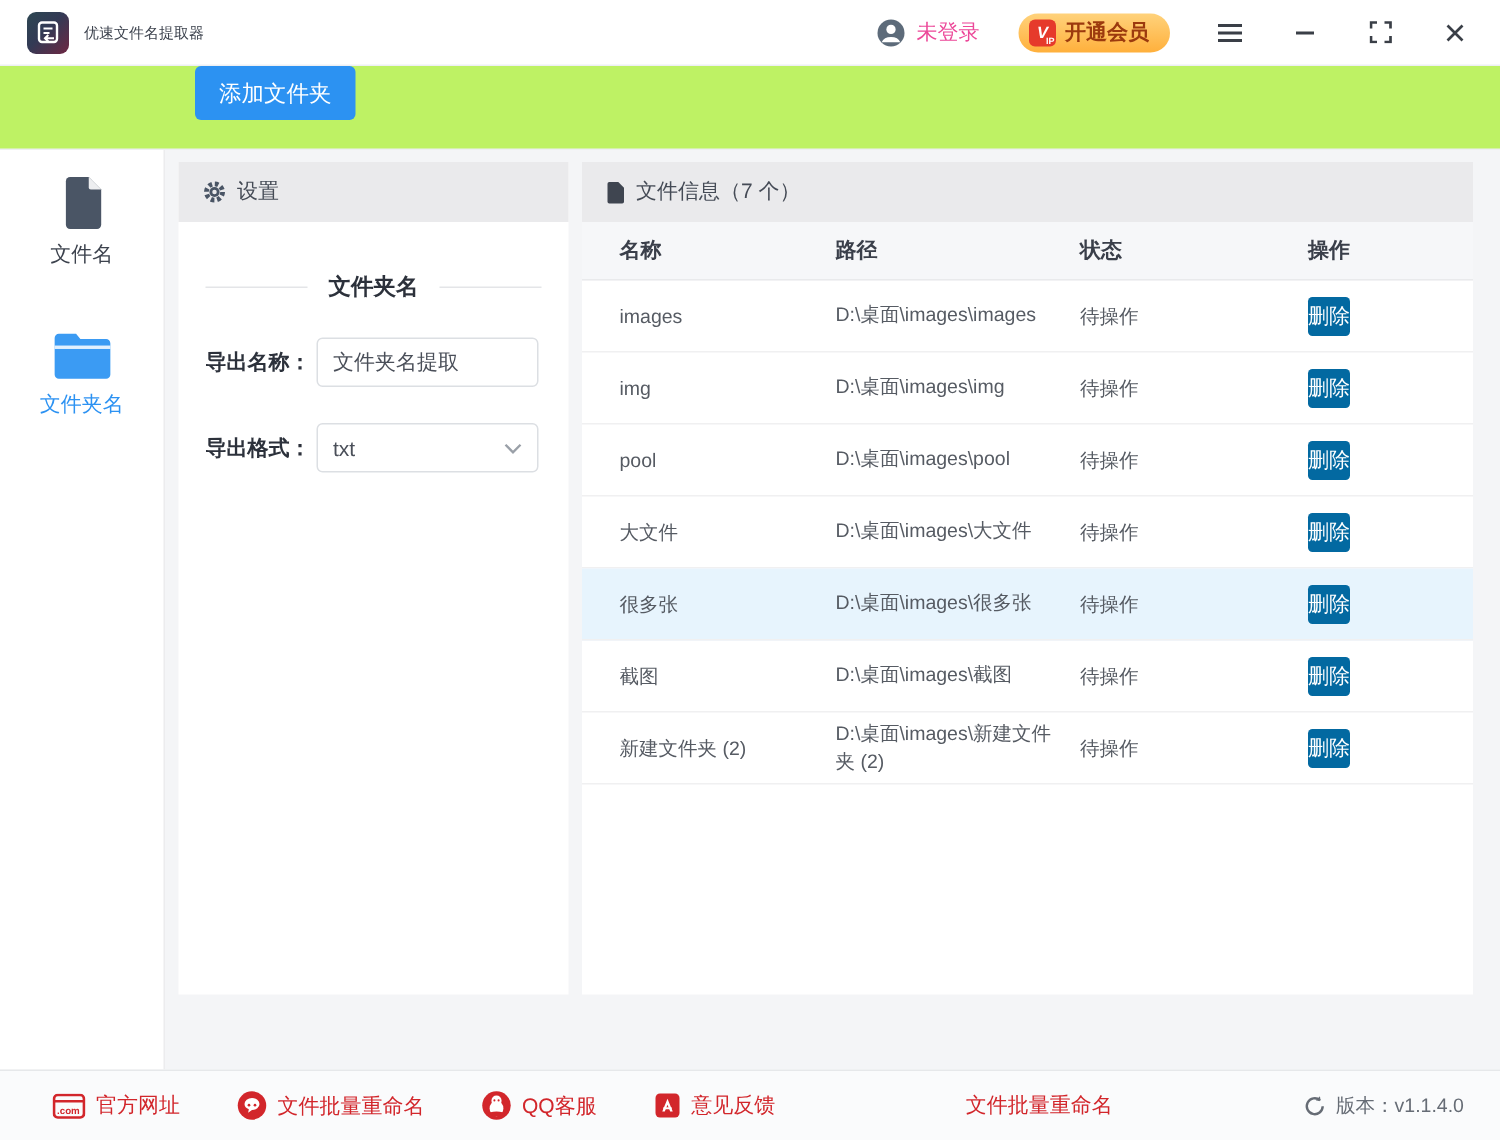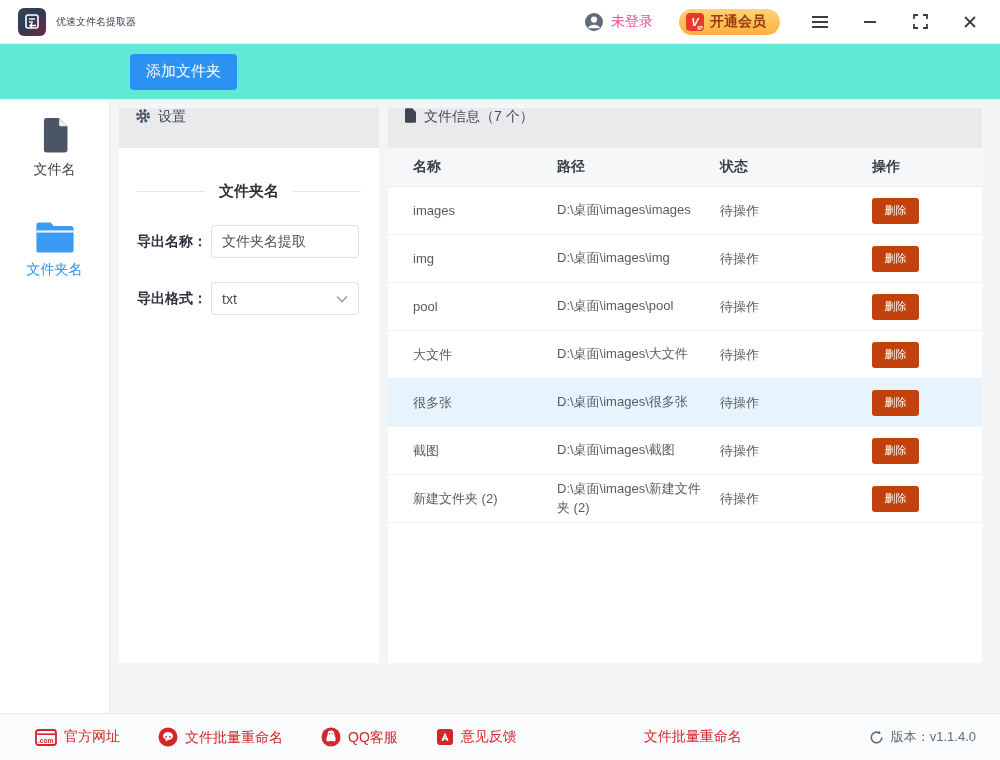--- a/index.html
+++ b/index.html
@@ -24,22 +24,22 @@
     border-radius:15px; padding:4px 14px 4px 7px; cursor:pointer; }
   .vip-badge { width:18px; height:18px; border-radius:4px; background:#e63a2b; color:#fff;
     display:flex; align-items:center; justify-content:center;
     font-size:11px; font-weight:bold; font-style:italic; position:relative; }
   .vip-badge i { position:absolute; right:1px; bottom:0; font-size:6px; font-style:normal; }
   .vip-label { font-size:14px; font-weight:bold; color:#9c3a0e; }
   .win-btn { margin-left:30px; width:20px; height:20px; display:flex; align-items:center;
     justify-content:center; cursor:pointer; }
 
   
-  .toolbar { height:56px; flex:0 0 56px; background:#5eead4; border-bottom:1px solid #edeff2;
-    display:flex; align-items:center; padding:0 18px 0 130px; }
+  .toolbar { height:56px; flex:0 0 56px; background:#bef264; border-bottom:1px solid #edeff2;
+    display:flex; align-items:flex-start; padding:0 18px 0 130px; }
   .btn { border:none; border-radius:4px; color:#fff; font-size:15px;
     font-family:inherit; cursor:pointer; height:36px; padding:0 16px; }
   .btn-blue { background:#2c92f2; }
   .btn-orange { background:#faa108; margin-left:14px; }
   .btn-red { background:#e8431d; font-weight:bold; }
   .out-group { margin-left:auto; display:flex; align-items:center; }
   .out-label { font-size:14px; color:#3d434e; }
   .radio { width:15px; height:15px; border-radius:50%; border:1.5px solid #2c92f2;
     margin-left:10px; position:relative; cursor:pointer; background:#fff; }
   .radio::after { content:""; position:absolute; left:2.5px; top:2.5px; width:7px; height:7px;
@@ -57,21 +57,21 @@
     display:flex; flex-direction:column; align-items:center; }
   .side-item { margin-top:14px; display:flex; flex-direction:column; align-items:center;
     gap:7px; cursor:pointer; padding:4px 8px; }
   .side-item + .side-item { margin-top:34px; }
   .side-label { font-size:14px; color:#3d434e; }
   .side-item.active .side-label { color:#2c92f2; }
 
   .content { flex:1 1 auto; background:#f4f5f7; padding:8px 18px 0 9px;
     display:flex; gap:9px; }
   .panel { background:#fff; height:555px; }
-  .panel-head { height:40px; background:#eaeaec; display:flex; 
+  .panel-head { height:40px; background:#eaeaec; display:flex; align-items:center;
     padding:0 16px; gap:7px; font-size:14px; color:#454b56; }
 
   
   .settings { width:260px; flex:0 0 260px; }
   .sec-divider { margin:34px 18px 0; display:flex; align-items:center; }
   .sec-divider .line { flex:1; height:1px; background:#e4e5e8; }
   .sec-title { padding:0 14px; font-size:15px; font-weight:bold; color:#2c313b; }
   .form-row { margin:24px 0 0 18px; display:flex; align-items:center; }
   .form-label { width:74px; font-size:14px; font-weight:bold; color:#2c313b; }
   .form-input { width:148px; height:33px; border:1px solid #dcdfe3; border-radius:4px;
@@ -83,22 +83,22 @@
 
   
   .table-panel { flex:1 1 auto; display:flex; flex-direction:column; }
   .cols, .trow { display:grid; grid-template-columns:144px 163px 152px 1fr;
     padding-left:25px; align-items:center; }
   .cols { height:39px; background:#f6f7f9; border-bottom:1px solid #e9eaec;
     font-size:14px; font-weight:bold; color:#3a3f4a; }
   .trow { height:48px; border-bottom:1px solid #f0f0f1; font-size:13px; color:#565b63; }
   .trow.highlight { background:#e7f4fd; }
   .cell-path { line-height:1.45; padding-right:14px; word-break:break-all; }
-  .del-btn { width:47px; height:26px; border:none; border-radius:3px; background:#c2410c;
-    color:#fff; font-size:11px; font-family:inherit; cursor:pointer; }
+  .del-btn { width:28px; height:26px; border:none; border-radius:3px; background:#0369a1;
+    color:#fff; font-size:14px; font-family:inherit; cursor:pointer; }
 
   
   .footer { height:47px; flex:0 0 47px; background:#fafbfc; border-top:1px solid #e6e8ea;
     display:flex; align-items:center; padding:0 24px 0 35px; }
   .f-links { display:flex; align-items:center; gap:38px; }
   .f-link { display:flex; align-items:flex-end; gap:7px; font-size:14px; color:#d2262b; cursor:pointer; }
   .f-center { margin-left:auto; font-size:14px; color:#d2262b; cursor:pointer; }
   .f-version { margin-left:auto; display:flex; align-items:center; gap:7px;
     font-size:13px; color:#666c75; }
   svg { display:block; }

